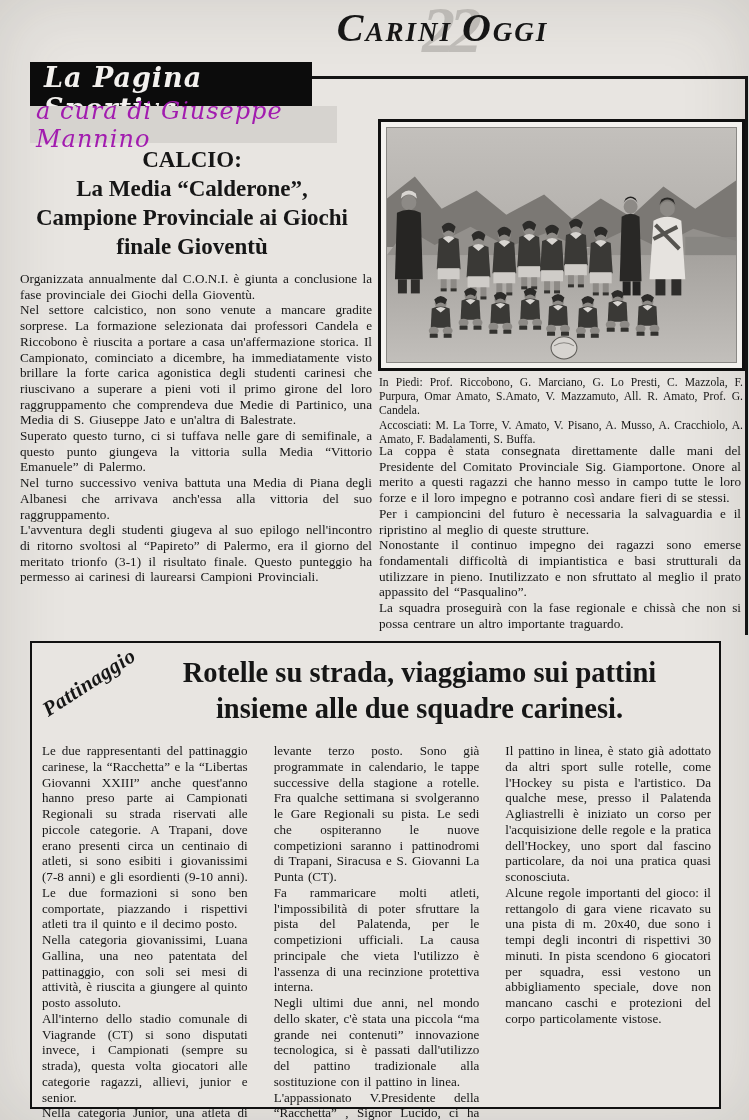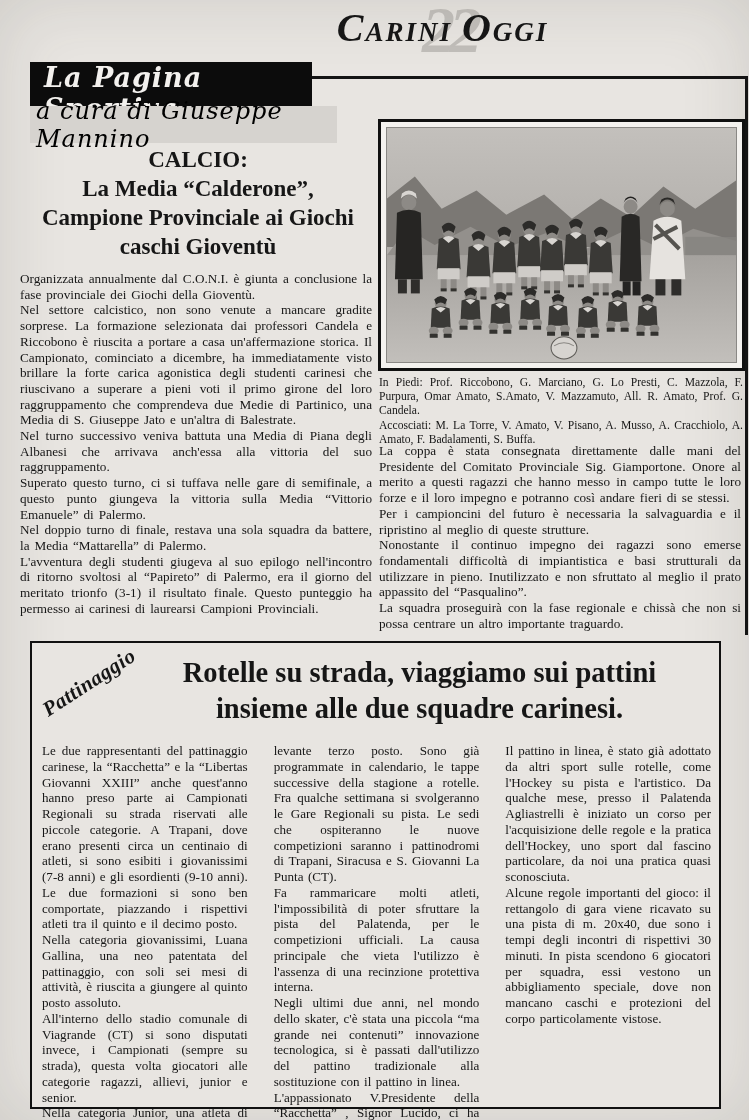--- a/index.html
+++ b/index.html
@@ -38,30 +38,30 @@
   
   .banner-black{
     position:absolute;left:30px;top:62px;width:282px;height:44px;
     background:#0c0c0c;color:#f3f1ee;
     display:flex;align-items:flex-start;padding-left:14px;box-sizing:border-box;
     font-style:italic;font-weight:bold;font-size:27px;letter-spacing:1px;
     font-family:"DejaVu Serif","Liberation Serif",cursive;
   }
   .banner-gray{
     position:absolute;left:30px;top:106px;width:307px;height:37px;
-    background:#d6d3cf;color:#000000;
+    background:#d6d3cf;color:#a21caf;
     display:flex;align-items:center;padding-left:6px;box-sizing:border-box;
     font-style:italic;font-size:24px;letter-spacing:1px;
     font-family:"DejaVu Serif","Liberation Serif",cursive;
     justify-content:flex-end;
   }
 
   
   .calcio-headline{
-    position:absolute;left:20px;top:146px;width:356px;
+    position:absolute;left:14px;top:146px;width:356px;
     text-align:center;font-weight:bold;font-size:23px;line-height:1.26;
   }
   .body-text{
     position:absolute;text-align:justify;
     font-size:13.2px;line-height:15.7px;word-spacing:1.6px;
   }
   .body-text p{margin:0;}
   .calcio-left{left:20px;top:271px;width:352px;}
   .calcio-right{left:379px;top:443px;width:362px;}
 
@@ -123,29 +123,28 @@
     <span>La Pagina Sportiva</span>
   </div>
   <div class="banner-gray">
     <span>a cura di Giuseppe Mannino</span>
   </div>
 
   <div class="calcio-headline">
     <div>CALCIO:</div>
     <div>La Media “Calderone”,</div>
     <div>Campione Provinciale ai Giochi</div>
-    <div>caschi Gioventù</div>
+    <div>finale Gioventù</div>
   </div>
 
   <div class="body-text calcio-left">
     <p>Organizzata annualmente dal C.O.N.I. è giunta a conclusione la fase provinciale dei Giochi della Gioventù.</p>
     <p>Nel settore calcistico, non sono venute a mancare gradite sorprese. La formazione selezionata dai professori Candela e Riccobono è riuscita a portare a casa un'affermazione storica. Il Campionato, cominciato a dicembre, ha immediatamente visto brillare la forte carica agonistica degli studenti carinesi che riuscivano a superare a pieni voti il primo girone del loro raggruppamento che comprendeva due Medie di Partinico, una Media di S. Giuseppe Jato e un'altra di Balestrate.</p>
+    <p>Superato questo turno, ci si tuffava nelle gare di semifinale, a questo punto giungeva la vittoria sulla Media “Vittorio Emanuele” di Palermo.</p>
     <p>Nel turno successivo veniva battuta una Media di Piana degli Albanesi che arrivava anch'essa alla vittoria del suo raggruppamento.</p>
-    <p>Superato questo turno, ci si tuffava nelle gare di semifinale, a questo punto giungeva la vittoria sulla Media “Vittorio Emanuele” di Palermo.</p>
-    <p>Nel doppio turno di finale, restava una sola squadra da battere, la Media “Mattarella” di Palermo.</p>
     <p>L'avventura degli studenti giugeva al suo epilogo nell'incontro di ritorno svoltosi al “Papireto” di Palermo, era il giorno del meritato trionfo (3-1) il risultato finale. Questo punteggio ha permesso ai carinesi  di laurearsi Campioni Provinciali.</p>
   </div>
 
   <div class="photo-frame">
     <div class="photo-inner">
       <svg viewBox="0 0 351 232" preserveAspectRatio="none" aria-hidden="true">
         <defs>
           <linearGradient id="sky" x1="0" y1="0" x2="0" y2="1">
             <stop offset="0" stop-color="#c3c0bc"></stop>
               <stop offset="1" stop-color="#aeaba7"></stop>

